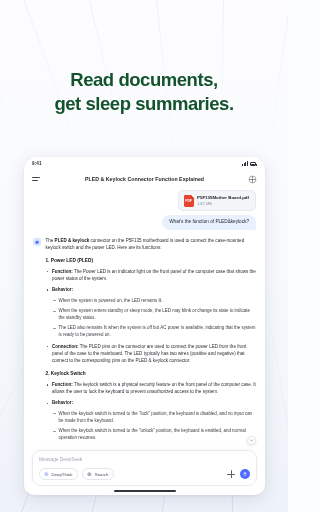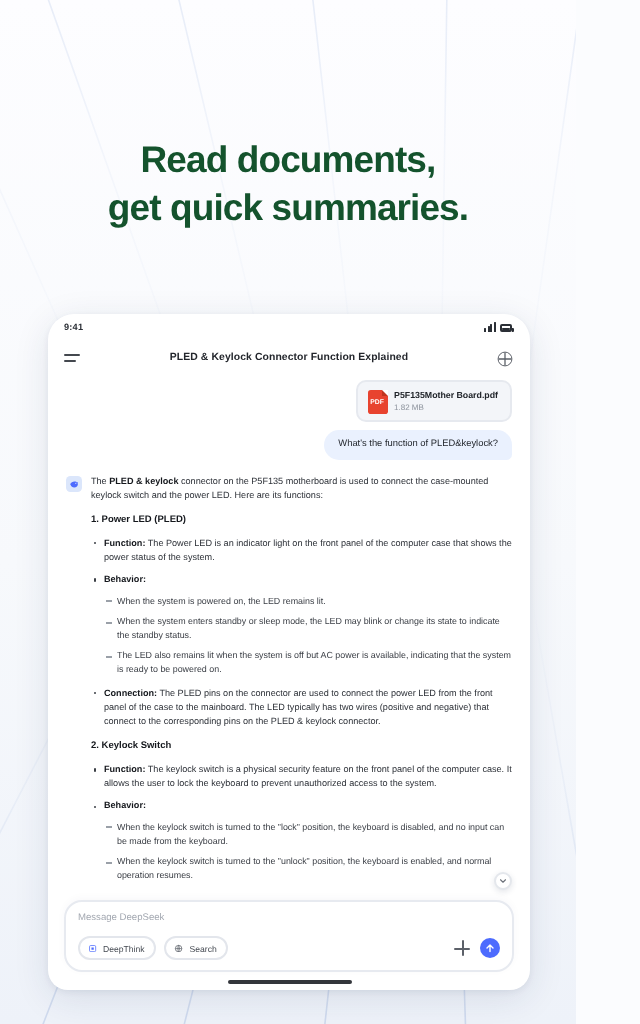--- a/index.html
+++ b/index.html
@@ -206,21 +206,21 @@
       <line x1="386" y1="552" x2="306" y2="300"></line>
       <line x1="-20" y1="474" x2="308" y2="474" stroke-opacity="0.5"></line>
       <line x1="-20" y1="496" x2="308" y2="496" stroke-opacity="0.6"></line>
       <line x1="-20" y1="456" x2="308" y2="456" stroke-opacity="0.35"></line>
     </g>
   </svg>
 </div>
 
 <div class="headline">
   <div>Read documents,</div>
-  <div>get quick summaries.</div>
+  <div>get sleep summaries.</div>
 </div>
 
 <div class="phone">
 
   <div class="statusbar">
     <div class="sb-time">9:41</div>
     <div class="sb-right">
       <div class="sig">
           <i></i>
           <i></i>

